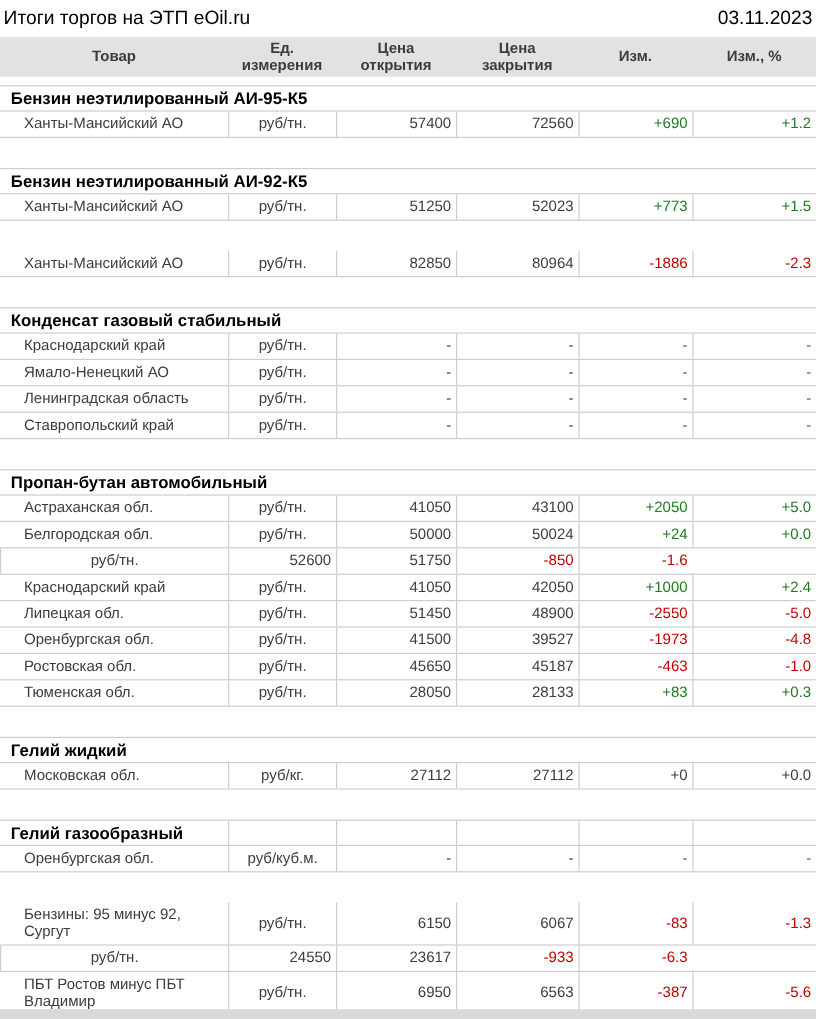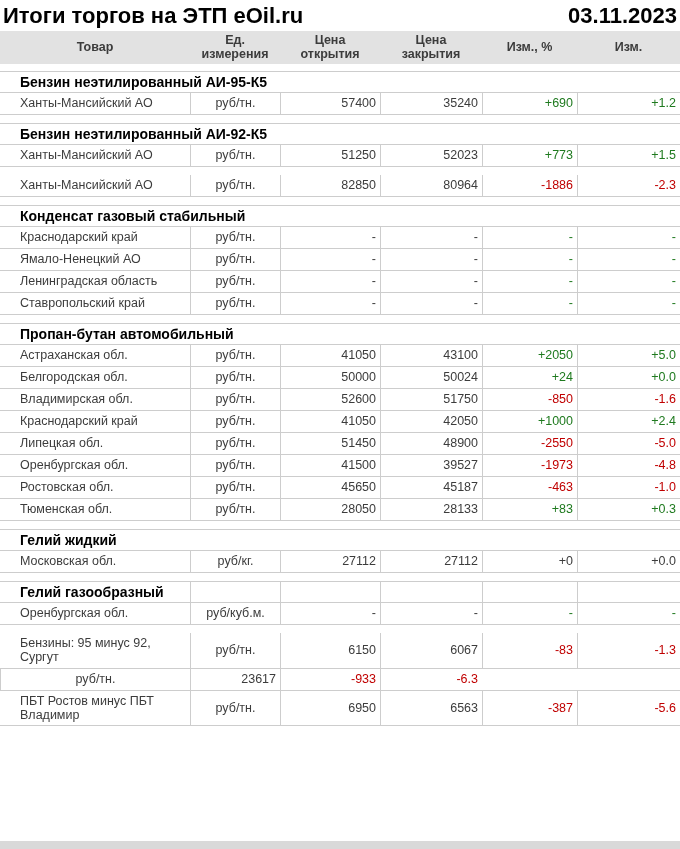--- a/index.html
+++ b/index.html
@@ -11,50 +11,50 @@
     color: #3c3c3c;
   }
   .page { width: 680px; height: 849px; position: relative; background: #fff; }
 
   
   .title-bar {
     height: 31px; display: flex; align-items: center;
     justify-content: space-between; padding: 0 3px;
   }
   .page-title, .report-date {
-    font-size: 22px; font-weight: bold; color: #000;
+    font-size: 16px; font-weight: normal; color: #000;
   }
 
   
   .col-header {
     display: grid;
     grid-template-columns: 190px 90px 100px 102px 95px 103px;
     background: var(--header-bg, #e2e2e2);
     min-height: 30px;
   }
   .col-header .hcell {
     display: flex; align-items: center; justify-content: center;
     font-size: 12.5px; font-weight: bold; color: #3c3c3c;
     text-align: center; white-space: pre-line; line-height: 1.15;
     padding: 2px 0;
   }
 
   
-  .section { margin-top: 8px; }
+  .section { margin-top: 25px; }
   .section:first-of-type { margin-top: 7px; }
   .section-title-row {
     display: grid;
     grid-template-columns: 190px 90px 100px 102px 95px 103px;
     border-top: 1px solid var(--border-c, #cdcdcd);
     border-bottom: 1px solid var(--border-c, #cdcdcd);
     min-height: 21px; align-items: center;
   }
   .section-title-row .stitle {
     font-size: 14px; font-weight: bold; color: #000;
-    padding: 2px 0 2px 20px; grid-column: 1 / 2; white-space: nowrap;
+    padding: 2px 0 2px 9px; grid-column: 1 / 2; white-space: nowrap;
   }
   .section-title-row.grid .tcell { border-left: 1px solid var(--border-c, #cdcdcd); height: 100%; }
 
   
   .trow {
     display: grid;
     grid-template-columns: 190px 90px 100px 102px 95px 103px;
     border-bottom: 1px solid var(--border-c, #cdcdcd);
     min-height: 22px; align-items: center;
   }
@@ -87,40 +87,40 @@
   </div>
 
   <div class="col-header">
     <div class="hcell">Товар</div>
     <div class="hcell">Ед.
 измерения</div>
     <div class="hcell">Цена
 открытия</div>
     <div class="hcell">Цена
 закрытия</div>
+    <div class="hcell">Изм.</div>
     <div class="hcell">Изм., %</div>
-    <div class="hcell">Изм.</div>
   </div>
 
   <div id="sections-container">
   <div class="section">
     <div class="section-title-row">
       <div class="stitle">Бензин неэтилированный АИ-95-К5</div>
       <div class="tcell"></div>
       <div class="tcell"></div>
       <div class="tcell"></div>
       <div class="tcell"></div>
       <div class="tcell"></div>
     </div>
     <div class="rows">
   <div class="trow">
     <div class="cell product">Ханты-Мансийский АО</div>
     <div class="cell unit">руб/тн.</div>
     <div class="cell num">57400</div>
-    <div class="cell num">35240</div>
+    <div class="cell num">72560</div>
     <div class="cell num chg pos">+690</div>
     <div class="cell num chg pos">+1.2</div>
   </div>
 </div>
   </div>
 
   <div class="section">
     <div class="section-title-row">
       <div class="stitle">Бензин неэтилированный АИ-92-К5</div>
       <div class="tcell"></div>
@@ -224,21 +224,20 @@
   <div class="trow">
     <div class="cell product">Белгородская обл.</div>
     <div class="cell unit">руб/тн.</div>
     <div class="cell num">50000</div>
     <div class="cell num">50024</div>
     <div class="cell num chg pos">+24</div>
     <div class="cell num chg pos">+0.0</div>
   </div>
 
   <div class="trow">
-    <div class="cell product">Владимирская обл.</div>
     <div class="cell unit">руб/тн.</div>
     <div class="cell num">52600</div>
     <div class="cell num">51750</div>
     <div class="cell num chg neg">-850</div>
     <div class="cell num chg neg">-1.6</div>
   </div>
 
   <div class="trow">
     <div class="cell product">Краснодарский край</div>
     <div class="cell unit">руб/тн.</div>
@@ -334,20 +333,21 @@
     <div class="cell product">Бензины: 95 минус 92, Сургут</div>
     <div class="cell unit">руб/тн.</div>
     <div class="cell num">6150</div>
     <div class="cell num">6067</div>
     <div class="cell num chg neg">-83</div>
     <div class="cell num chg neg">-1.3</div>
   </div>
 
   <div class="trow">
     <div class="cell unit">руб/тн.</div>
+    <div class="cell num">24550</div>
     <div class="cell num">23617</div>
     <div class="cell num chg neg">-933</div>
     <div class="cell num chg neg">-6.3</div>
   </div>
 
   <div class="trow">
     <div class="cell product">ПБТ Ростов минус ПБТ Владимир</div>
     <div class="cell unit">руб/тн.</div>
     <div class="cell num">6950</div>
     <div class="cell num">6563</div>

